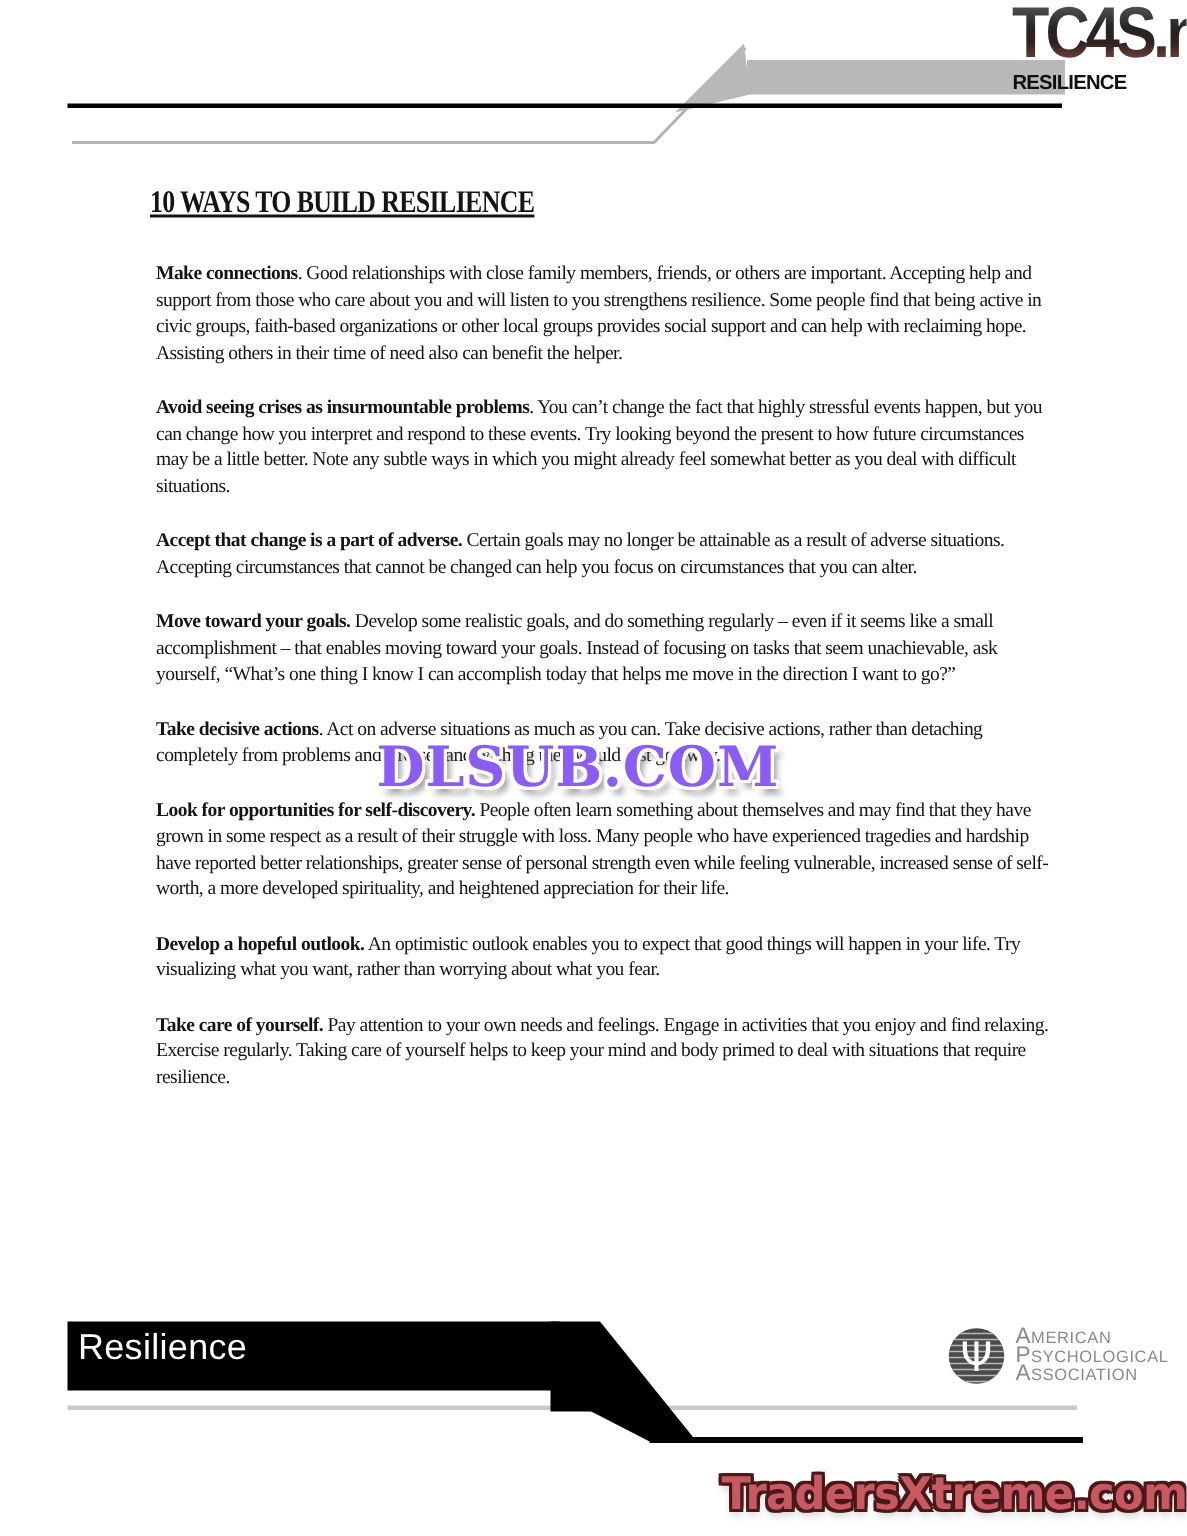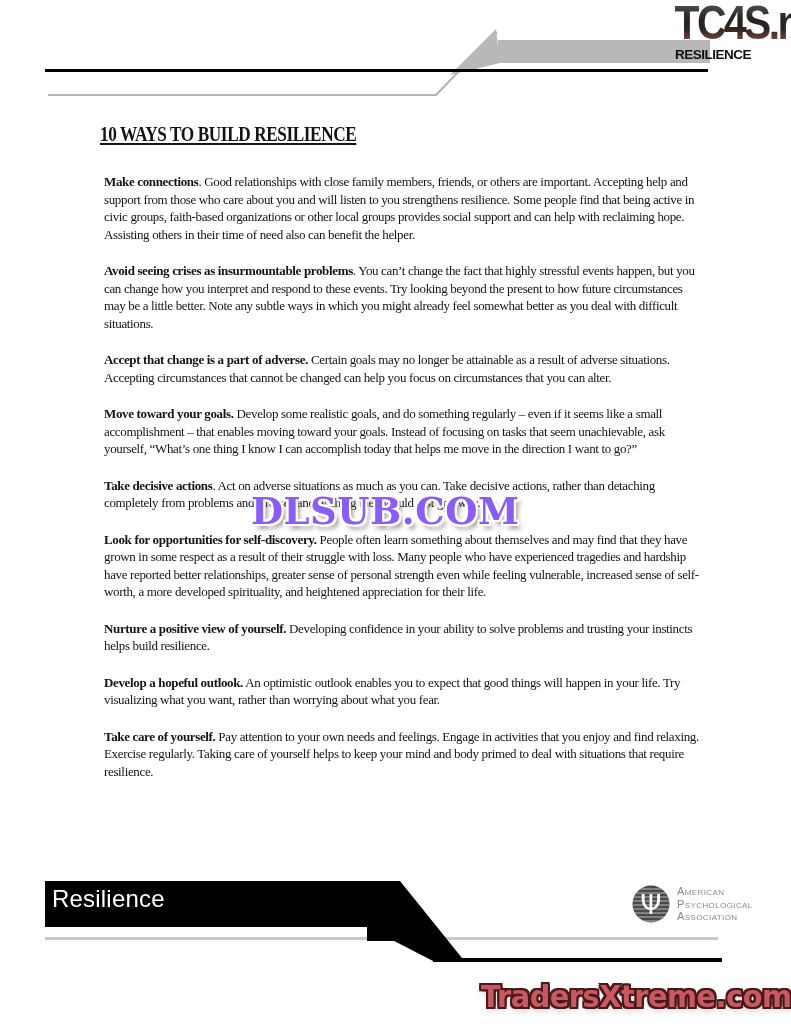--- a/index.html
+++ b/index.html
@@ -61,21 +61,21 @@
   
   .footer-decor { position:absolute; left:0; top:870px; }
   .footer-label {
     position:absolute; left:52px; top:884px; z-index:2;
     font-family:"Liberation Sans", sans-serif; font-size:24px; line-height:30px;
     color:#ffffff; letter-spacing:0.2px;
   }
   .apa-icon { position:absolute; left:632px; top:883px; }
   .apa-text {
     position:absolute; left:677px; top:885px;
-    font-family:"Liberation Sans", sans-serif; font-size:11px; line-height:12.5px;
+    font-family:"Liberation Sans", sans-serif; font-size:15px; line-height:12.5px;
     color:#8a8a8a; font-variant:small-caps; letter-spacing:0.4px;
   }
 </style>
 </head>
 <body>
 
 <div class="page">
 
   <svg class="header-decor" width="791" height="110" viewBox="0 0 791 110">
     <polyline points="48,95 436,95 497,32" fill="none" stroke="#b3b3b3" stroke-width="2"></polyline>
@@ -94,21 +94,20 @@
     <p><b>Avoid seeing crises as insurmountable problems</b><span>.  You can’t change the fact that highly stressful events happen, but you can change how you interpret and respond to these events.  Try looking beyond the present to how future circumstances may be a little better.  Note any subtle ways in which you might already feel somewhat better as you deal with difficult situations.</span></p>
 
     <p><b>Accept that change is a part of adverse.</b><span>  Certain goals may no longer be attainable as a result of adverse situations.  Accepting circumstances that cannot be changed can help you focus on circumstances that you can alter.</span></p>
 
     <p><b>Move toward your goals.</b><span>  Develop some realistic goals, and do something regularly – even if it seems like a small accomplishment –  that  enables moving toward your goals.  Instead of focusing on tasks that seem unachievable, ask yourself, “What’s one thing I know I can accomplish today that helps me move in the direction I want to go?”</span></p>
 
     <p><b>Take decisive actions</b><span>.  Act on adverse situations as much as you can.  Take decisive actions, rather than detaching completely from problems and stresses and wishing they would just go away.</span></p>
 
     <p><b>Look for opportunities for self-discovery.</b><span>  People often learn something about themselves and may find that they have grown in some respect as a result of their struggle with loss.  Many people who have experienced tragedies and hardship have reported better relationships, greater sense of personal strength even while feeling vulnerable, increased sense of self-worth, a more developed spirituality, and heightened appreciation for their life.</span></p>
 
-    <p><b>Nurture a positive view of yourself.</b><span>  Developing confidence in your ability to solve problems and trusting your instincts helps build resilience.</span></p>
 
 
     <p><b>Develop a hopeful outlook.</b><span>  An optimistic outlook enables you to expect that good things will happen in your life.  Try visualizing what you want, rather than worrying about what you fear.</span></p>
 
     <p><b>Take care of yourself.</b><span>  Pay attention to your own needs and feelings.  Engage in activities that you enjoy and find relaxing.  Exercise regularly.  Taking care of yourself helps to keep your mind and body primed to deal with situations that require resilience.</span></p>
   </div>
 
   <div class="wm-center">DLSUB.COM</div>
 
   <svg class="footer-decor" width="791" height="154" viewBox="0 0 791 154">

